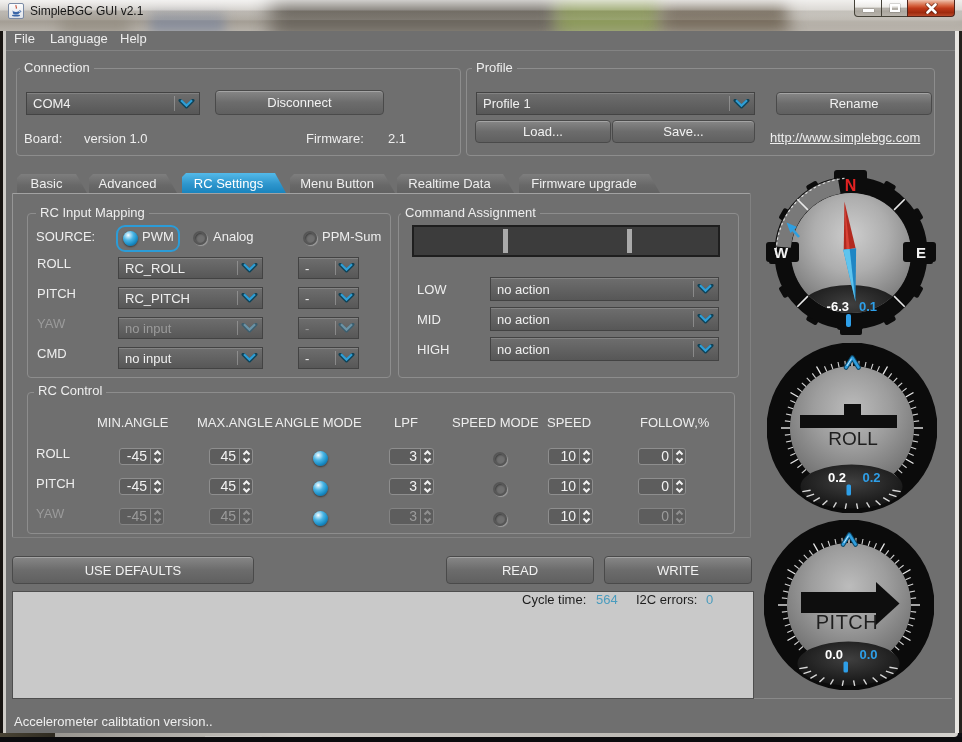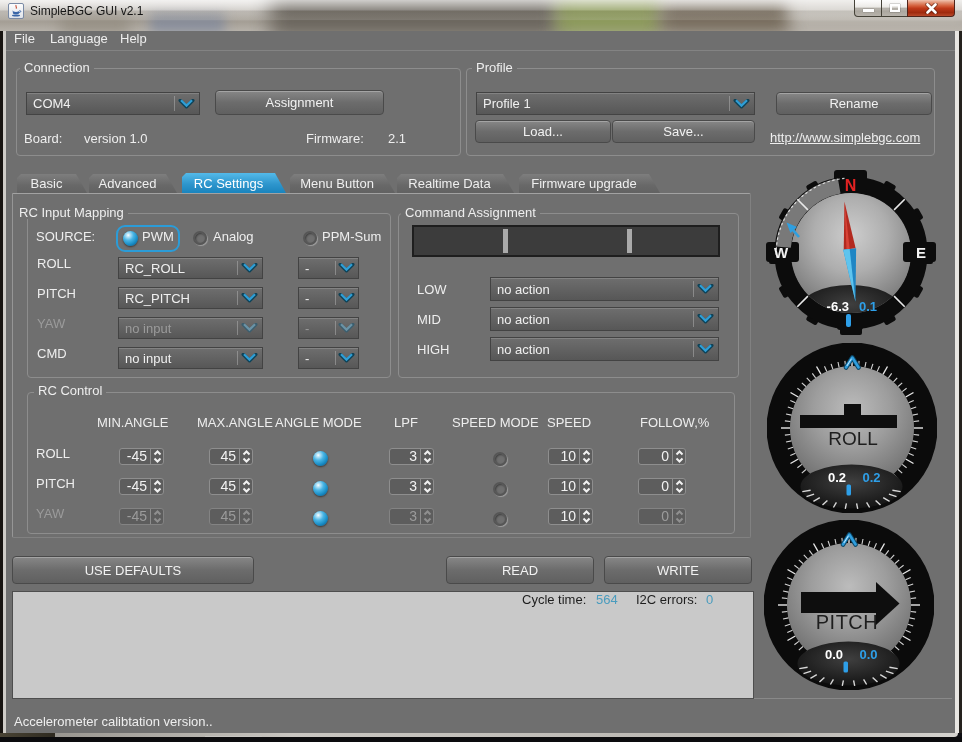--- a/index.html
+++ b/index.html
@@ -63,21 +63,21 @@
 <div class="t" style="left:14px;top:32px">File</div>
 <div class="t" style="left:50px;top:32px">Language</div>
 <div class="t" style="left:120px;top:32px">Help</div>
 <div class="ab" style="left:6px;top:50px;width:949px;height:1px;background:rgba(255,255,255,.14)"></div>
 <div class="grp" style="left:16px;top:68px;width:445px;height:88px"></div>
 <div class="glbl" style="left:20px;top:61px">Connection</div>
 <div class="cmb" style="left:26px;top:92px;width:174px;height:23px">COM4<i style="right:24px"></i><svg style="right:4px" width="17" height="10" viewBox="0 0 17 10">
         <path d="M2.2 1.5 L8.5 7.8 L14.8 1.5" stroke="#0f4257" stroke-width="3.4" fill="none" stroke-linejoin="round" stroke-linecap="round"></path>
         <path d="M3 1.2 L8.5 6.6 L14 1.2" stroke="#2f9ed6" stroke-width="2.2" fill="none"></path>
       </svg></div>
-<div class="btn" style="left:215px;top:90px;width:169px;height:25px">Assignment</div>
+<div class="btn" style="left:215px;top:90px;width:169px;height:25px">Disconnect</div>
 <div class="t" style="left:24px;top:132px">Board:</div>
 <div class="t" style="left:84px;top:132px">version 1.0</div>
 <div class="t" style="left:306px;top:132px">Firmware:</div>
 <div class="t" style="left:388px;top:132px">2.1</div>
 <div class="grp" style="left:466px;top:68px;width:469px;height:88px"></div>
 <div class="glbl" style="left:472px;top:61px">Profile</div>
 <div class="cmb" style="left:476px;top:92px;width:279px;height:23px">Profile 1<i style="right:24px"></i><svg style="right:4px" width="17" height="10" viewBox="0 0 17 10">
         <path d="M2.2 1.5 L8.5 7.8 L14.8 1.5" stroke="#0f4257" stroke-width="3.4" fill="none" stroke-linejoin="round" stroke-linecap="round"></path>
         <path d="M3 1.2 L8.5 6.6 L14 1.2" stroke="#2f9ed6" stroke-width="2.2" fill="none"></path>
       </svg></div>
@@ -98,21 +98,21 @@
       <span style="margin-right:11px">Menu Button</span>
     </div>
 <div class="tab" style="left:397px;width:117px;clip-path:polygon(0 100%,0 4px,4px 0,106px 0,100% 100%)">
       <span style="margin-right:12px">Realtime Data</span>
     </div>
 <div class="tab" style="left:519px;width:141px;clip-path:polygon(0 100%,0 4px,4px 0,130px 0,100% 100%)">
       <span style="margin-right:11px">Firmware upgrade</span>
     </div>
 <div class="ab" style="left:12px;top:193px;width:739px;height:345px;border:1px solid #9a9a9a;border-color:#a2a2a2 #818181 #818181 #969696;border-radius:0 2px 2px 2px"></div>
 <div class="grp" style="left:27px;top:213px;width:364px;height:165px"></div>
-<div class="glbl" style="left:15px;top:206px">RC Input Mapping</div>
+<div class="glbl" style="left:36px;top:206px">RC Input Mapping</div>
 <div class="t" style="left:36px;top:230px">SOURCE:</div>
 <div class="ab" style="left:116px;top:225px;width:64px;height:27px;border:2px solid #2b9cd8;border-radius:9px"></div>
 <div class="radon" style="left:123px;top:231px"></div>
 <div class="t" style="left:142px;top:230px">PWM</div>
 <div class="rad" style="left:193px;top:231px"></div>
 <div class="t" style="left:213px;top:230px">Analog</div>
 <div class="rad" style="left:303px;top:231px"></div>
 <div class="t" style="left:322px;top:230px">PPM-Sum</div>
 <div class="t" style="left:37px;top:257px">ROLL</div>
 <div class="cmb" style="left:118px;top:257px;width:145px;height:22px">RC_ROLL<i style="right:24px"></i><svg style="right:4px" width="17" height="10" viewBox="0 0 17 10">

